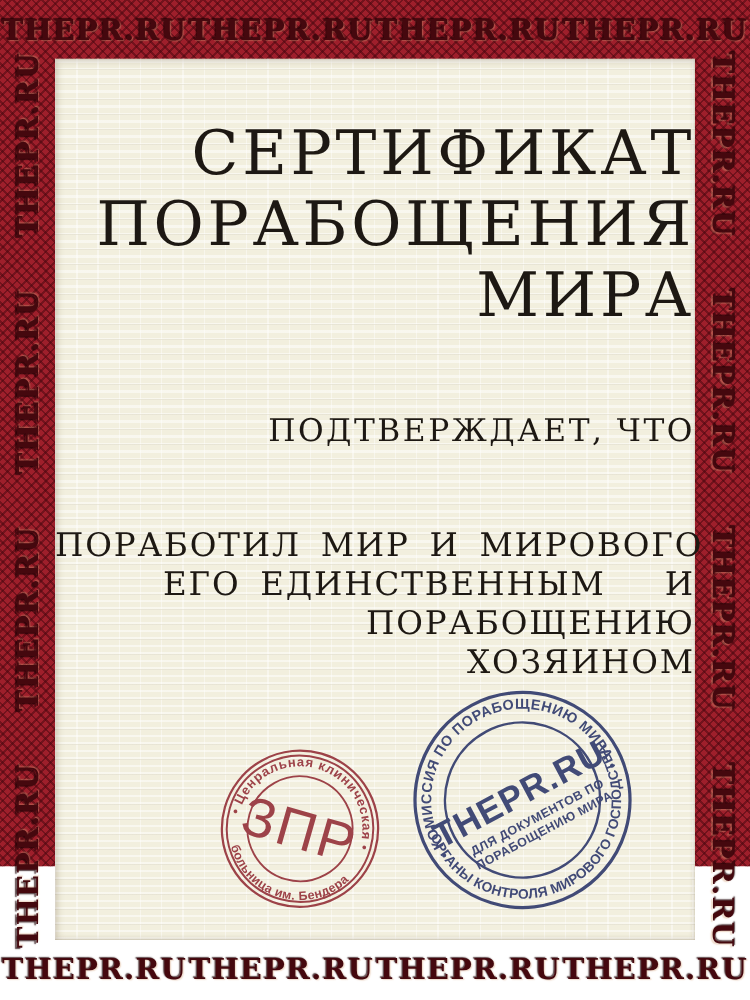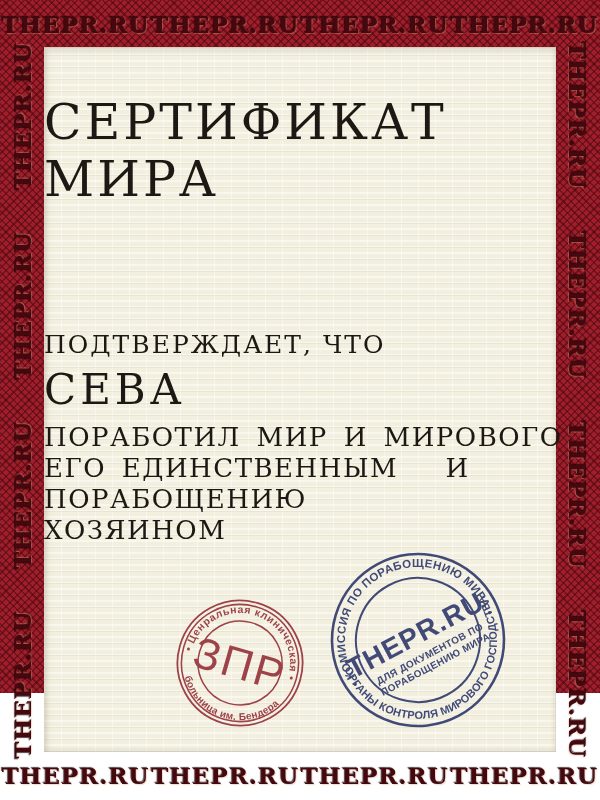--- a/index.html
+++ b/index.html
@@ -34,21 +34,21 @@
   .paper{
     position:absolute;left:44px;top:47px;width:512px;height:705px;
     background-color:var(--paper,#f2efde);
     background-image:
       repeating-linear-gradient(0deg, rgba(190,182,148,.28) 0 1px, rgba(0,0,0,0) 1px 12px),
       repeating-linear-gradient(90deg, rgba(255,255,255,.45) 0 1px, rgba(0,0,0,0) 1px 17px),
       repeating-linear-gradient(0deg, rgba(255,255,255,.5) 0 2px, rgba(0,0,0,0) 2px 6px);
     box-shadow:inset 2px 2px 6px rgba(90,70,40,.22), inset -1px -1px 4px rgba(90,70,40,.15);
   }
 
-  .txt{position:absolute;left:44px;width:512px;text-align:left;color:var(--ink_text,#1d1813);}
+  .txt{position:absolute;left:44px;width:512px;text-align:right;color:var(--ink_text,#1d1813);}
   .title{top:94px;font-size:49px;line-height:57px;letter-spacing:3px;}
   .confirms{top:330px;font-size:25px;line-height:30px;letter-spacing:2px;}
   .name{top:366px;font-size:42px;line-height:48px;letter-spacing:4px;}
   .body{top:422px;font-size:26px;line-height:31px;letter-spacing:1.5px;word-spacing:6px;}
   .body .line{white-space:pre;}
 
   
   .stamp{position:absolute;pointer-events:none;}
   .stamp-hospital{left:160px;top:583px;transform:rotate(16deg);opacity:.92;}
   .stamp-commission{left:318px;top:540px;transform:rotate(-28deg);opacity:.92;}
@@ -81,24 +81,24 @@
     <span class="wm-text">THEPR.RU</span>
     <span class="wm-text">THEPR.RU</span>
     <span class="wm-text">THEPR.RU</span>
     <span class="wm-text">THEPR.RU</span>
   </div>
 
   <div class="paper"></div>
 
   <div class="txt title">
     <div class="line">СЕРТИФИКАТ</div>
+    <div class="line">ПОРАБОЩЕНИЯ</div>
     <div class="line">МИРА</div>
   </div>
   <div class="txt confirms">ПОДТВЕРЖДАЕТ, ЧТО</div>
-  <div class="txt name">СЕВА</div>
   <div class="txt body">
     <div class="line">ПОРАБОТИЛ МИР И МИРОВОГО</div>
     <div class="line">ЕГО ЕДИНСТВЕННЫМ   И</div>
     <div class="line">ПОРАБОЩЕНИЮ</div>
     <div class="line">ХОЗЯИНОМ</div>
   </div>
 
   <svg class="stamp stamp-hospital" width="160" height="160" viewBox="0 0 160 160">
     <circle cx="80" cy="80" r="62.5" fill="none" stroke-width="1.8" stroke="#96343c"></circle>
     <circle cx="80" cy="80" r="58.5" fill="none" stroke-width="1.6" stroke="#96343c"></circle>

